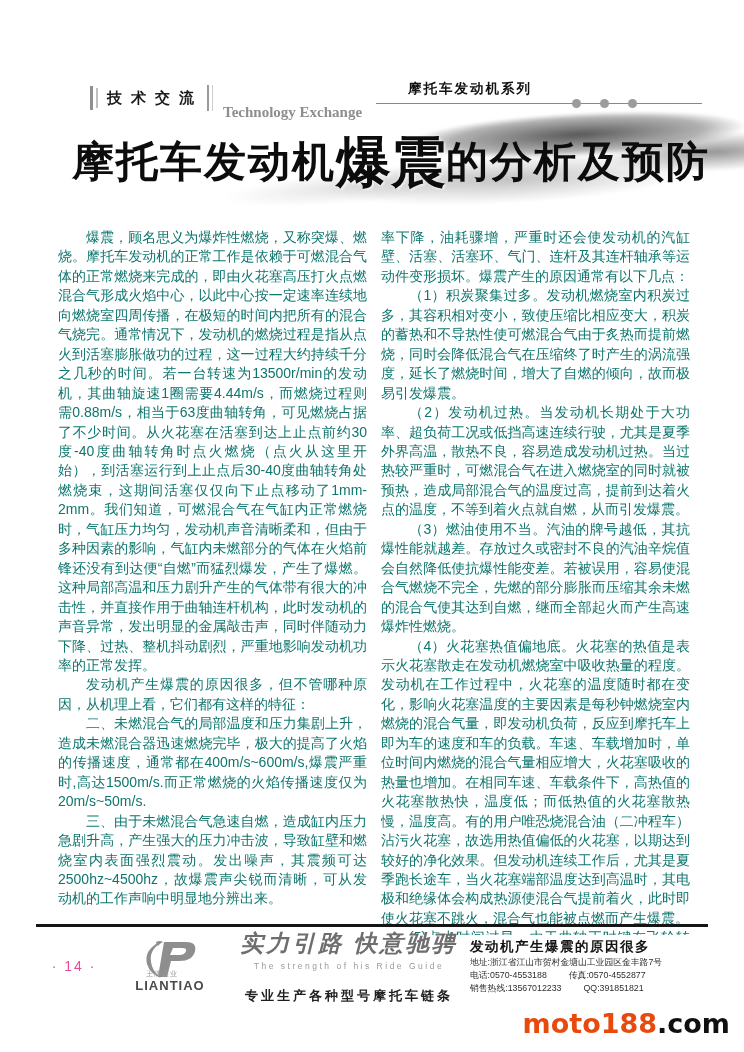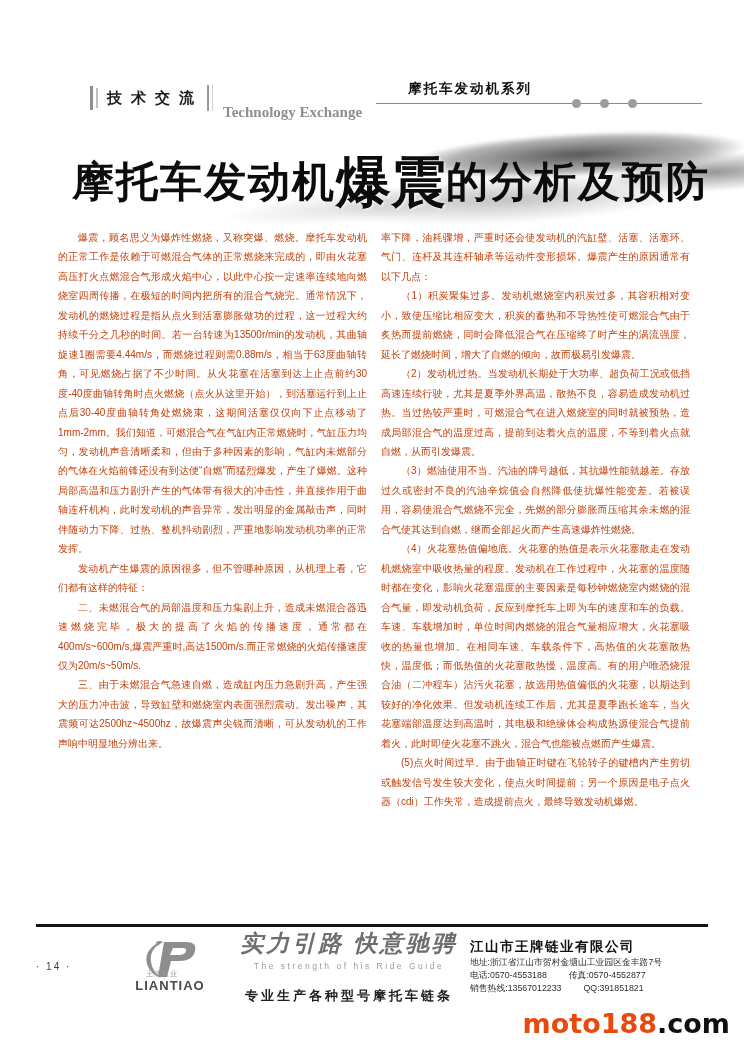--- a/index.html
+++ b/index.html
@@ -16,21 +16,21 @@
   .section-cn{font-size:15px;font-weight:bold;letter-spacing:9px;color:#1a1a1a;white-space:nowrap;}
   .hdivider{display:inline-block;width:3px;height:26px;border-left:2px solid #9a9a9a;border-right:1px solid #cfcfcf;margin:0 10px 0 4px;}
   .section-en{font-family:"Liberation Serif","DejaVu Serif",serif;font-size:15px;font-weight:bold;color:#8e8e8e;white-space:nowrap;margin-top:28px;}
   .header-right{position:absolute;left:376px;top:80px;width:326px;}
   .series-label{font-size:13.5px;font-weight:bold;letter-spacing:2px;color:#111;margin-left:32px;}
   .series-line{position:relative;margin-top:5px;height:1px;background:#888;}
   .series-line .dot{position:absolute;top:-4px;width:9px;height:9px;border-radius:50%;background:#9c9c9c;}
   .dot1{left:196px;} .dot2{left:224px;} .dot3{left:252px;}
 
   
-  .title-area{position:absolute;left:36px;top:124px;width:672px;height:106px;}
+  .title-area{position:absolute;left:36px;top:104px;width:672px;height:106px;}
   .brush{
     position:absolute;left:270px;top:4px;width:440px;height:98px;
     background:
       radial-gradient(ellipse 52% 30% at 62% 30%, rgba(75,75,75,.92), rgba(115,115,115,.55) 55%, rgba(160,160,160,0) 74%),
       radial-gradient(ellipse 58% 34% at 46% 72%, rgba(145,145,145,.55), rgba(185,185,185,0) 72%),
       radial-gradient(ellipse 34% 26% at 93% 55%, rgba(115,115,115,.75), rgba(175,175,175,0) 76%);
     transform:rotate(-3deg);filter:blur(1px);
   }
   .brush-tail{
     position:absolute;left:150px;top:62px;width:360px;height:44px;
@@ -41,28 +41,28 @@
     position:absolute;left:36px;top:22px;white-space:nowrap;
     font-weight:900;color:#0c0c0c;font-size:42px;letter-spacing:2px;
   }
   .title-highlight{
     font-size:55px;font-weight:900;letter-spacing:0;vertical-align:-5px;
     text-shadow:0 0 3px rgba(255,255,255,.85), 2px 2px 0 rgba(255,255,255,.35);
   }
 
   
   .columns{position:absolute;left:58px;top:228px;width:632px;height:707px;display:flex;gap:14px;overflow:hidden;}
-  .col{width:309px;height:707px;overflow:hidden;font-size:10px;line-height:19.45px;color:#c2410c;text-align:justify;}
+  .col{width:309px;height:707px;overflow:hidden;font-size:14px;line-height:19.45px;color:#0f766e;text-align:justify;}
   .col p{margin:0;text-indent:2em;}
   .col p.no-indent{text-indent:0;}
 
   
   .footer-rule{position:absolute;left:36px;top:924px;width:672px;height:3px;background:#151515;}
   .footer{position:absolute;left:36px;top:931px;width:672px;height:70px;display:flex;align-items:center;}
-  .page-num{width:76px;font-size:10px;color:#404040;letter-spacing:2px;}
+  .page-num{width:76px;text-align:center;font-size:14px;color:#ec4899;letter-spacing:2px;}
   .logo-block{width:116px;text-align:center;line-height:1;}
   .logo-mark{display:block;margin:0 auto;}
   .logo-cn{font-size:7px;color:#9a9a9a;letter-spacing:1px;display:block;margin-top:-10px;margin-left:34px;text-align:left;}
   .logo-en{font-size:13px;font-weight:700;color:#4a4a4a;letter-spacing:1px;display:block;margin-top:2px;}
   .ad-block{flex:1;text-align:center;}
   .ad-slogan{font-size:23px;font-weight:900;font-style:italic;color:#6e6e6e;letter-spacing:3px;white-space:nowrap;}
   .ad-slogan-en{font-size:8.5px;color:#9b9b9b;letter-spacing:2.5px;margin-top:2px;white-space:nowrap;}
   .ad-subline{font-size:13px;font-weight:bold;color:#1f1f1f;letter-spacing:3px;margin-top:16px;white-space:nowrap;}
   .company-block{width:238px;text-align:left;}
   .company-name{font-size:13.5px;font-weight:bold;color:#141414;letter-spacing:1.5px;}
@@ -131,21 +131,21 @@
       </svg>
       <span class="logo-cn">王牌链业</span>
       <span class="logo-en">LIANTIAO</span>
     </div>
     <div class="ad-block">
       <div class="ad-slogan">实力引路 快意驰骋</div>
       <div class="ad-slogan-en">The strength of his Ride Guide</div>
       <div class="ad-subline">专业生产各种型号摩托车链条</div>
     </div>
     <div class="company-block">
-      <div class="company-name">江山市王牌链业有限公司</div>
+      <div class="company-name">发动机产生爆震的原因很多</div>
       <div class="company-line">地址:浙江省江山市贺村金塘山工业园区金丰路7号</div>
       <div class="company-line">
         <span>电话:0570-4553188</span><span class="gap"></span><span>传真:0570-4552877</span>
       </div>
       <div class="company-line">
         <span>销售热线:13567012233</span><span class="gap"></span><span>QQ:391851821</span>
       </div>
     </div>
   </div>
 

